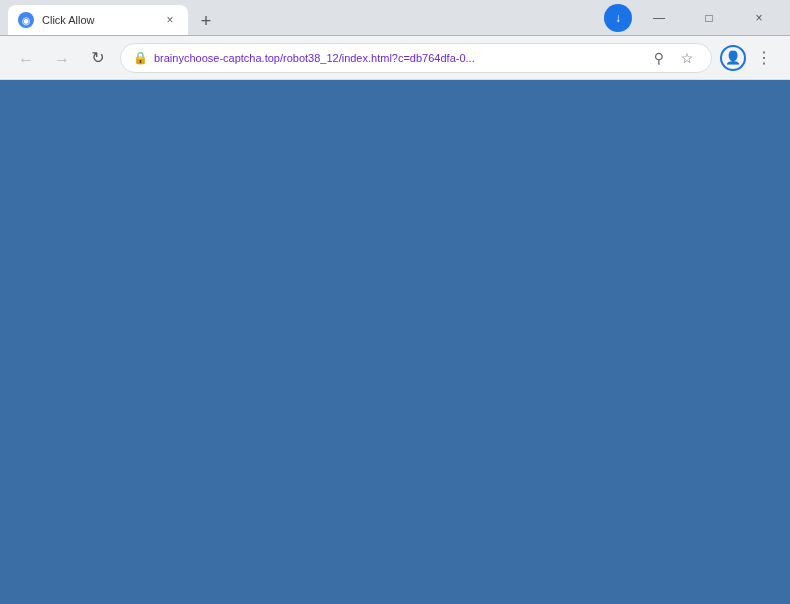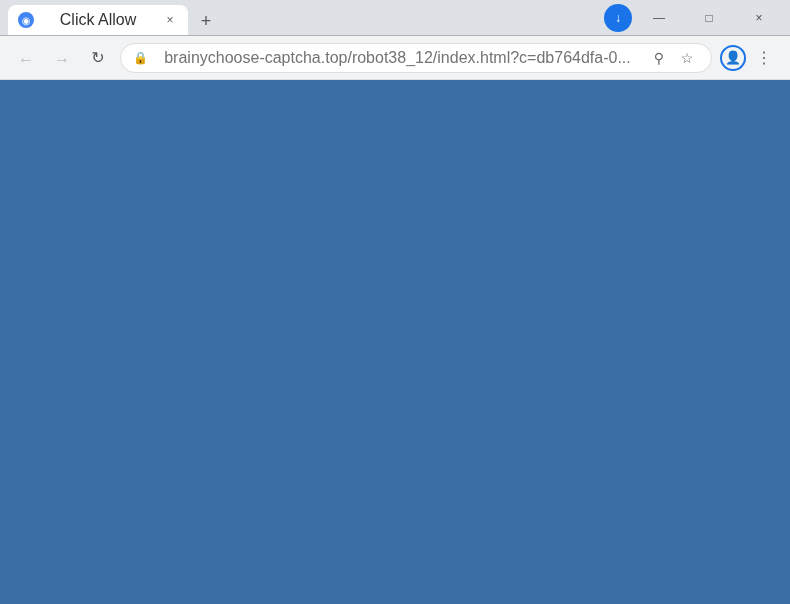--- a/index.html
+++ b/index.html
@@ -44,27 +44,26 @@
       height: 16px;
       border-radius: 50%;
       background: #4285f4;
       display: flex;
       align-items: center;
       justify-content: center;
       font-size: 10px;
       color: white;
     }
     .tab-title {
-      font-size: 16px;
+      font-size: 11px;
       color: #333;
       flex: 1;
       white-space: nowrap;
       overflow: hidden;
       text-overflow: ellipsis;
-      text-align: center;
     }
     .tab-close {
       width: 16px;
       height: 16px;
       border-radius: 50%;
       display: flex;
       align-items: center;
       justify-content: center;
       font-size: 12px;
       color: #666;
@@ -134,24 +133,23 @@
       align-items: center;
       padding: 0 12px;
       gap: 6px;
       border: 1px solid #ddd;
     }
     .lock-icon {
       color: #555;
       font-size: 12px;
     }
     .url-text {
-      font-size: 16px;
-      color: #737373;
-      flex: 1;
-      text-align: center;
+      font-size: 11px;
+      color: #6d28d9;
+      flex: 1;
     }
     .url-icons {
       display: flex;
       gap: 4px;
     }
     .url-icon-btn {
       width: 24px;
       height: 24px;
       border-radius: 50%;
       display: flex;

